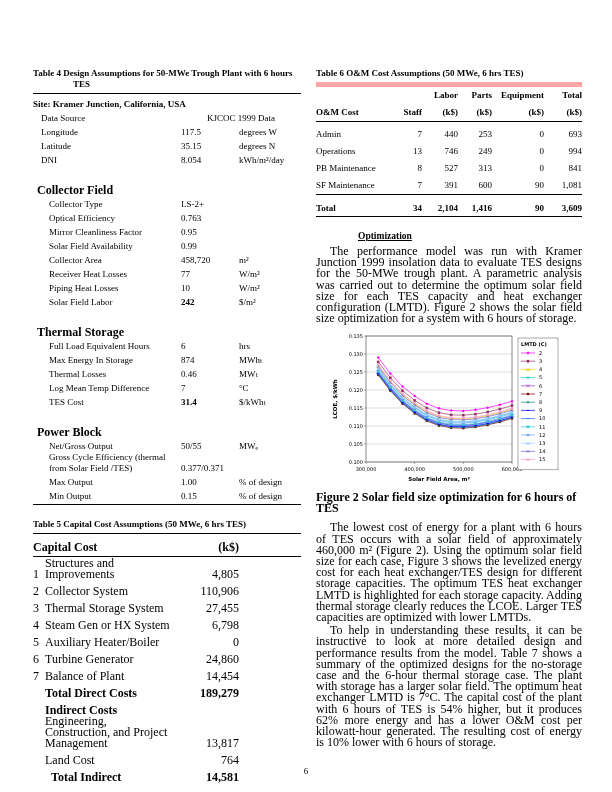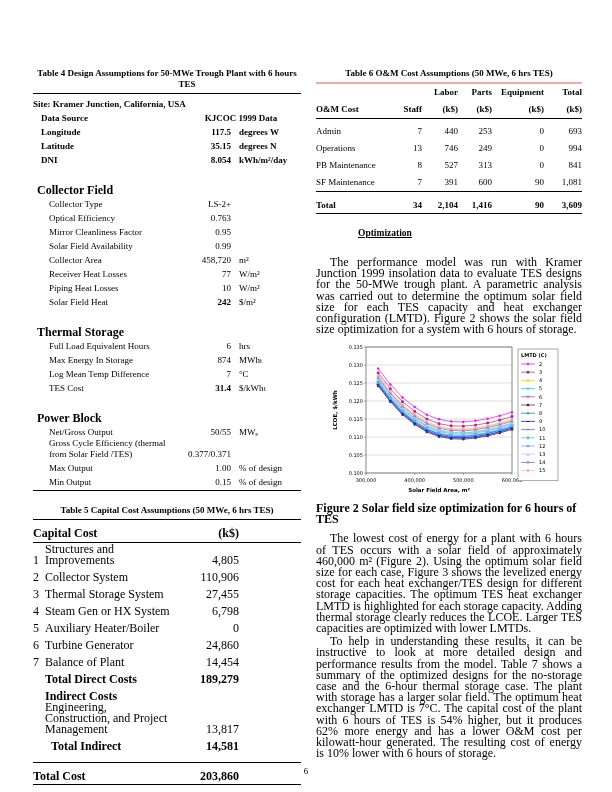--- a/index.html
+++ b/index.html
@@ -2,62 +2,62 @@
 <html><head>
 <meta charset="utf-8">
 <style>
   html,body{margin:0;padding:0;background:#ffffff;}
   .page{position:relative;width:612px;height:792px;background:#fff;color:#000;
         font-family:"Liberation Serif","DejaVu Serif",serif;overflow:hidden;}
   .col{position:absolute;top:68px;}
   .col-left{left:33px;width:268px;}
   .col-right{left:316px;width:266px;}
 
-  .tbl-title{font-size:9px;font-weight:bold;margin:0 0 3px 0;line-height:11px;text-align:center;}
+  .tbl-title{font-size:9px;font-weight:bold;margin:0 0 3px 0;line-height:11px;}
   .t4-title{padding-left:40px;text-indent:-40px;}
 
   
   .t4{border-top:1px solid #000;border-bottom:1px solid #000;padding:2px 0;}
   .t4-site{font-weight:bold;font-size:9px;min-height:14px;display:flex;align-items:flex-end;line-height:11px;text-align:center;}
   .t4-row{display:flex;align-items:flex-end;min-height:14px;font-size:9px;line-height:11px;}
-  .t4-row.indent1{padding-left:8px;font-weight:bold;}
+  .t4-row.indent1{padding-left:8px;}
   .t4-row.indent2{padding-left:16px;}
   .t4-section{font-weight:bold;font-size:12px;min-height:14px;display:flex;align-items:flex-end;padding-left:4px;line-height:11px;margin-top:16px;}
   .t4-label{flex:1;}
-  .t4-value{width:50px;text-align:right;}
+  .t4-value{width:50px;text-align:left;}
   .t4-value.wide{width:120px;text-align:center;}
   .t4-unit{width:70px;padding-left:8px;box-sizing:border-box;}
 
   
   .t5{border-top:1px solid #000;border-bottom:1px solid #000;padding:2px 0;}
   .t5-row{display:flex;align-items:flex-end;min-height:17px;font-size:12px;line-height:11px;}
   .t5-header{border-bottom:1px solid #000;padding-bottom:3px;margin-bottom:1px;}
   .t5-num{width:12px;}
   .t5-label{flex:1;}
   .t5-value{width:66px;text-align:right;margin-right:62px;}
   .t5-row.ind1 .t5-label{padding-left:12px;}
   .t5-row.ind2 .t5-label{padding-left:18px;}
   .t5-row.topline{border-top:1px solid #000;margin-top:10px;padding-top:2px;}
 
   
-  .t6{border-top:2px solid #fca5a5;border-bottom:1px solid #000;padding:2px 0;}
+  .t6{border-top:5px solid #fca5a5;border-bottom:1px solid #000;padding:2px 0;}
   .t6-row{display:flex;align-items:flex-end;min-height:17px;font-size:9px;line-height:11px;}
   .t6-row.hdr1{min-height:12px;}
   .t6-row.hdr2{border-bottom:1px solid #000;padding-bottom:3px;margin-bottom:1px;}
   .t6-row.total{border-top:1px solid #000;margin-top:3px;padding-top:2px;}
   .t6-c0{flex:1;text-align:left;}
   .t6-c1{width:28px;text-align:right;}
   .t6-c2{width:36px;text-align:right;}
   .t6-c3{width:34px;text-align:right;}
   .t6-c4{width:52px;text-align:right;}
   .t6-c5{width:38px;text-align:right;}
 
   .bold{font-weight:bold;}
 
-  .heading{font-size:9.5px;font-weight:bold;text-decoration:underline;margin:14px 0 19px 0;padding-left:42px;}
+  .heading{font-size:9.5px;font-weight:bold;text-decoration:underline;margin:14px 0 5px 0;padding-left:42px;}
   .para{font-size:12px;line-height:11.2px;text-align:justify;text-indent:14px;margin:0 0 2px 0;}
   .fig-caption{font-size:12px;font-weight:bold;margin:4px 0 8px 0;line-height:11px;}
   .figure{width:232px;height:158px;margin:6px 0 0 14px;}
   .figure svg text{font-family:"DejaVu Sans","Liberation Sans",sans-serif;fill:#000;}
 
   .page-number{position:absolute;left:0;right:0;bottom:16px;text-align:center;font-size:9px;}
 </style>
 </head>
 <body>
 
@@ -117,34 +117,39 @@
             <span class="t4-label">Receiver Heat Losses</span>
             <span class="t4-value">77</span>
             <span class="t4-unit">W/m²</span>
           </div>
           <div class="t4-row indent2">
             <span class="t4-label">Piping Heat Losses</span>
             <span class="t4-value">10</span>
             <span class="t4-unit">W/m²</span>
           </div>
           <div class="t4-row indent2">
-            <span class="t4-label">Solar Field Heat</span>
+            <span class="t4-label">Solar Field Labor</span>
             <span class="t4-value bold">242</span>
             <span class="t4-unit">$/m²</span>
           </div>
           <div class="t4-section">Thermal Storage</div>
           <div class="t4-row indent2">
             <span class="t4-label">Full Load Equivalent Hours</span>
             <span class="t4-value">6</span>
             <span class="t4-unit">hrs</span>
           </div>
           <div class="t4-row indent2">
             <span class="t4-label">Max Energy In Storage</span>
             <span class="t4-value">874</span>
             <span class="t4-unit">MWhₜ</span>
+          </div>
+          <div class="t4-row indent2">
+            <span class="t4-label">Thermal Losses</span>
+            <span class="t4-value">0.46</span>
+            <span class="t4-unit">MWₜ</span>
           </div>
           <div class="t4-row indent2">
             <span class="t4-label">Log Mean Temp Difference</span>
             <span class="t4-value">7</span>
             <span class="t4-unit">°C</span>
           </div>
           <div class="t4-row indent2">
             <span class="t4-label">TES Cost</span>
             <span class="t4-value bold">31.4</span>
             <span class="t4-unit">$/kWhₜ</span>
@@ -219,20 +224,24 @@
             <span class="t5-label">Total Direct Costs</span>
             <span class="t5-value">189,279</span>
           </div>
           <div class="t5-row bold ind1">
             <span class="t5-label">Indirect Costs</span>
             <span class="t5-value"></span>
           </div>
           <div class="t5-row ind1">
             <span class="t5-label">Engineering, Construction, and  Project Management</span>
             <span class="t5-value">13,817</span>
+          </div>
+          <div class="t5-row ind1">
+            <span class="t5-label">Land Cost</span>
+            <span class="t5-value">764</span>
           </div>
           <div class="t5-row bold ind2">
             <span class="t5-label">Total Indirect</span>
             <span class="t5-value">14,581</span>
           </div>
           <div class="t5-row bold ind0 topline">
             <span class="t5-label">Total Cost</span>
             <span class="t5-value">203,860</span>
           </div>
         </div>

